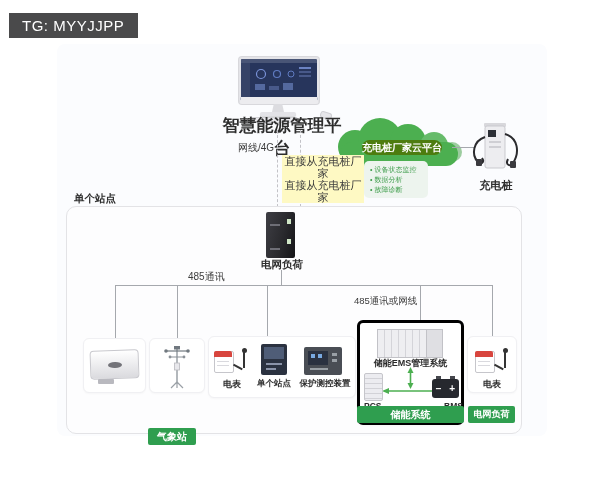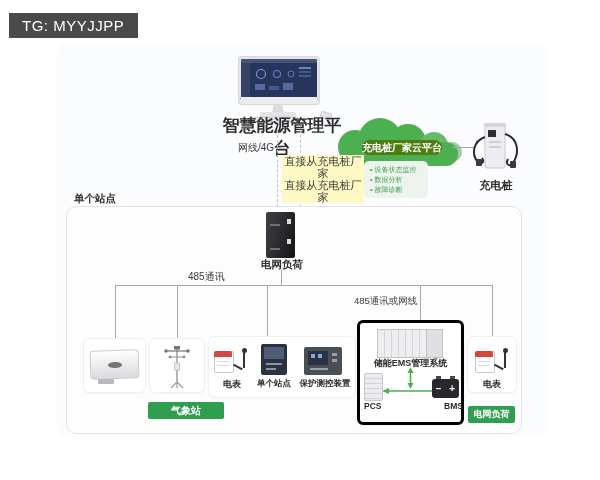--- a/index.html
+++ b/index.html
@@ -240,17 +240,18 @@
       <div class="abs meter-top" style="left:1px;top:6px;width:18px;height:6px;"></div>
       <div class="abs meter-line" style="left:4px;top:16px;width:12px;height:1px;"></div>
       <div class="abs meter-line" style="left:4px;top:20px;width:12px;height:1px;"></div>
       <div class="abs ant-cable" style="left:20px;top:21px;width:10px;height:1.5px;transform:rotate(28deg);"></div>
       <div class="abs ant-mast" style="left:30px;top:6px;width:2px;height:17px;"></div>
       <div class="abs ant-ball" style="left:28.5px;top:3px;width:5px;height:5px;"></div>
     </div>
     <div class="abs dev-lbl" style="left:0;top:41px;width:48px;font-size:9px;">电表</div>
   </div>
 
-  <div class="abs gbar" style="left:148px;top:402px;width:76px;">气象站</div>
+  <div class="abs gbar" style="left:148px;top:428px;width:48px;">气象站</div>
+  <div class="abs gbar" style="left:357px;top:406px;width:107px;">储能系统</div>
   <div class="abs gbar" style="left:468px;top:406px;width:47px;font-size:9px;">电网负荷</div>
 
 
 </div>
 
 </body></html>

